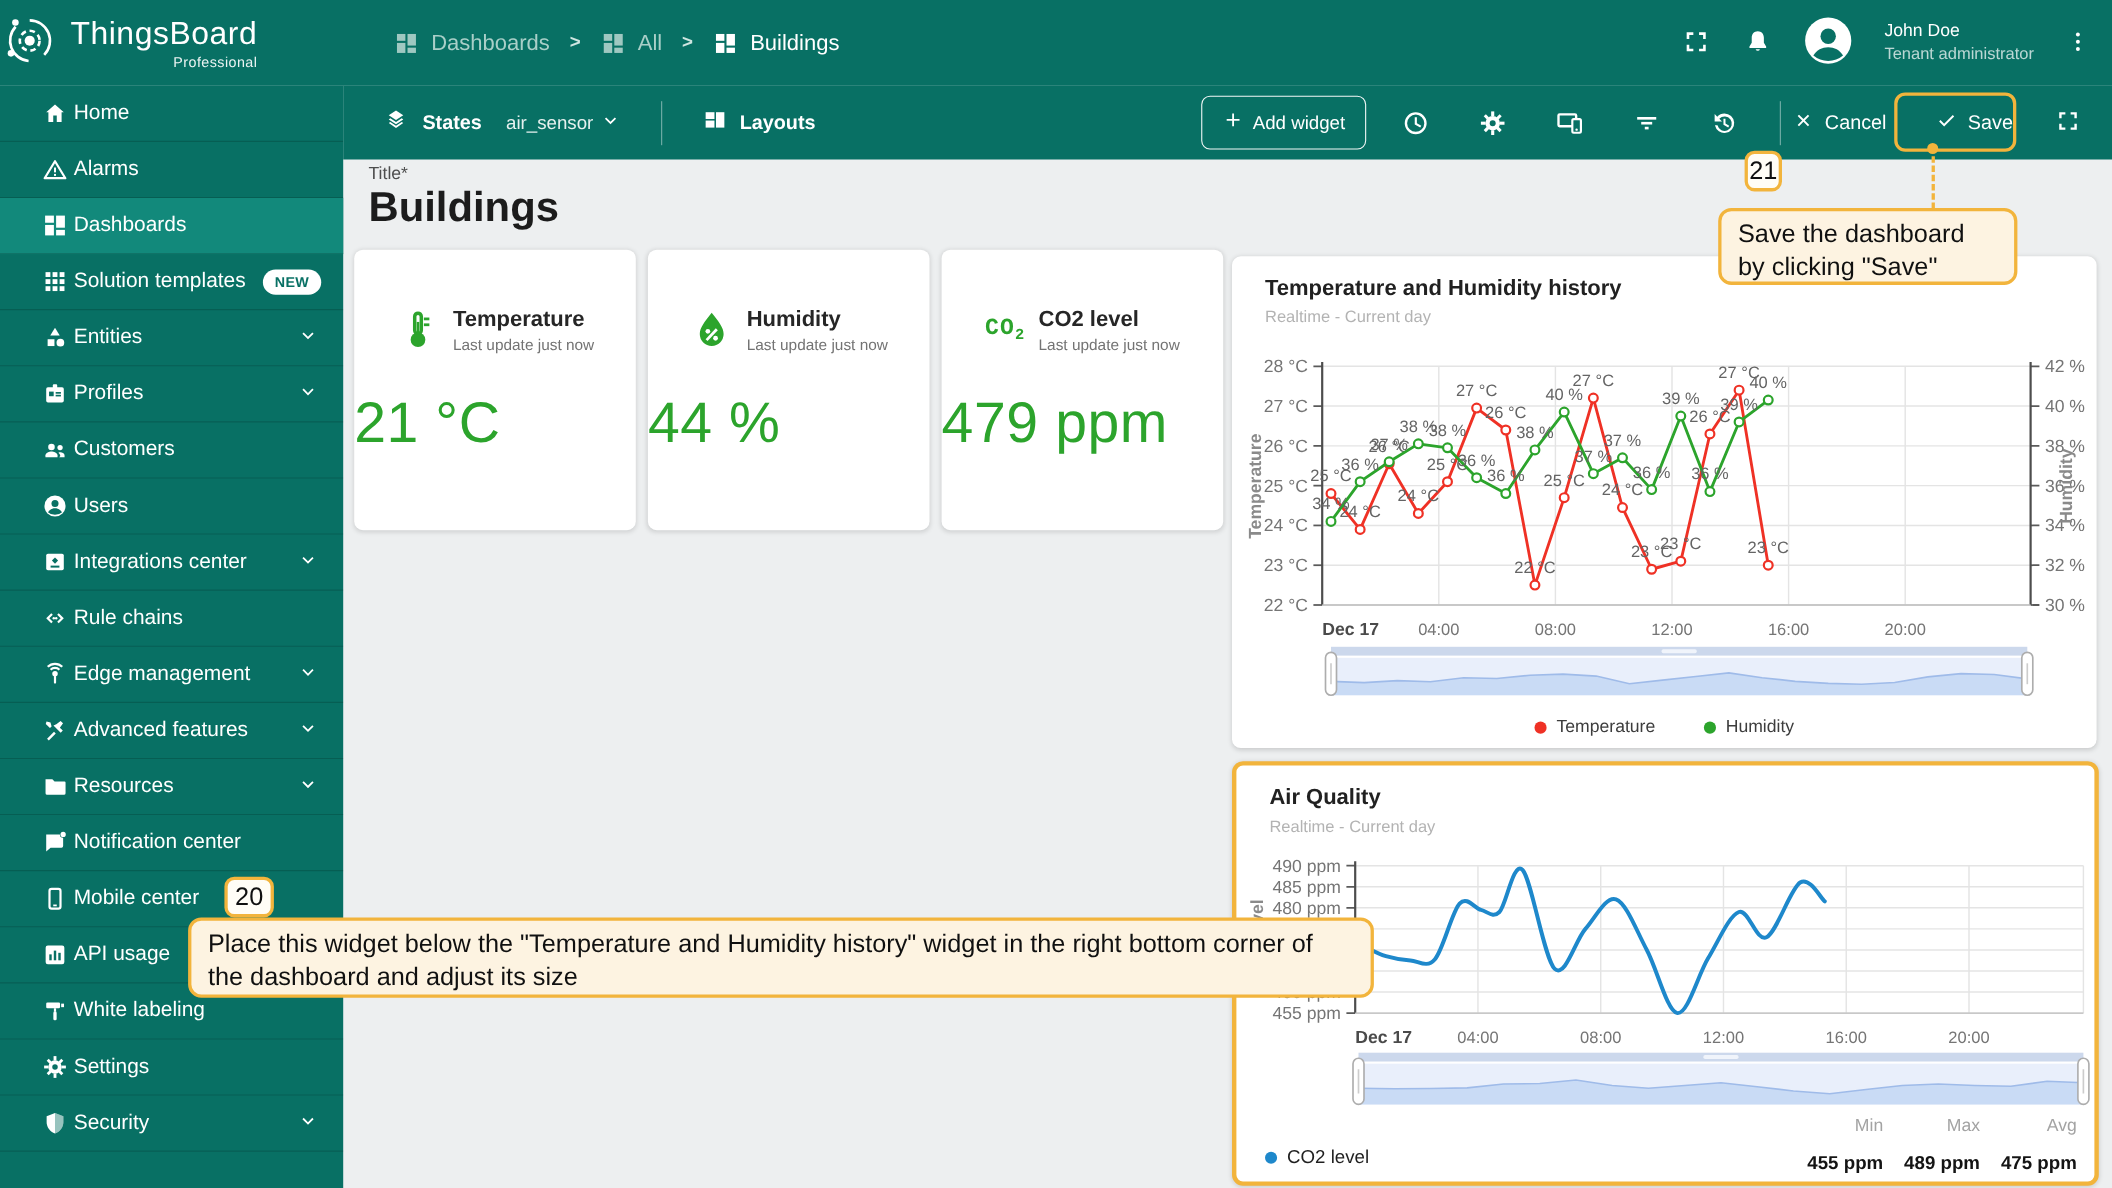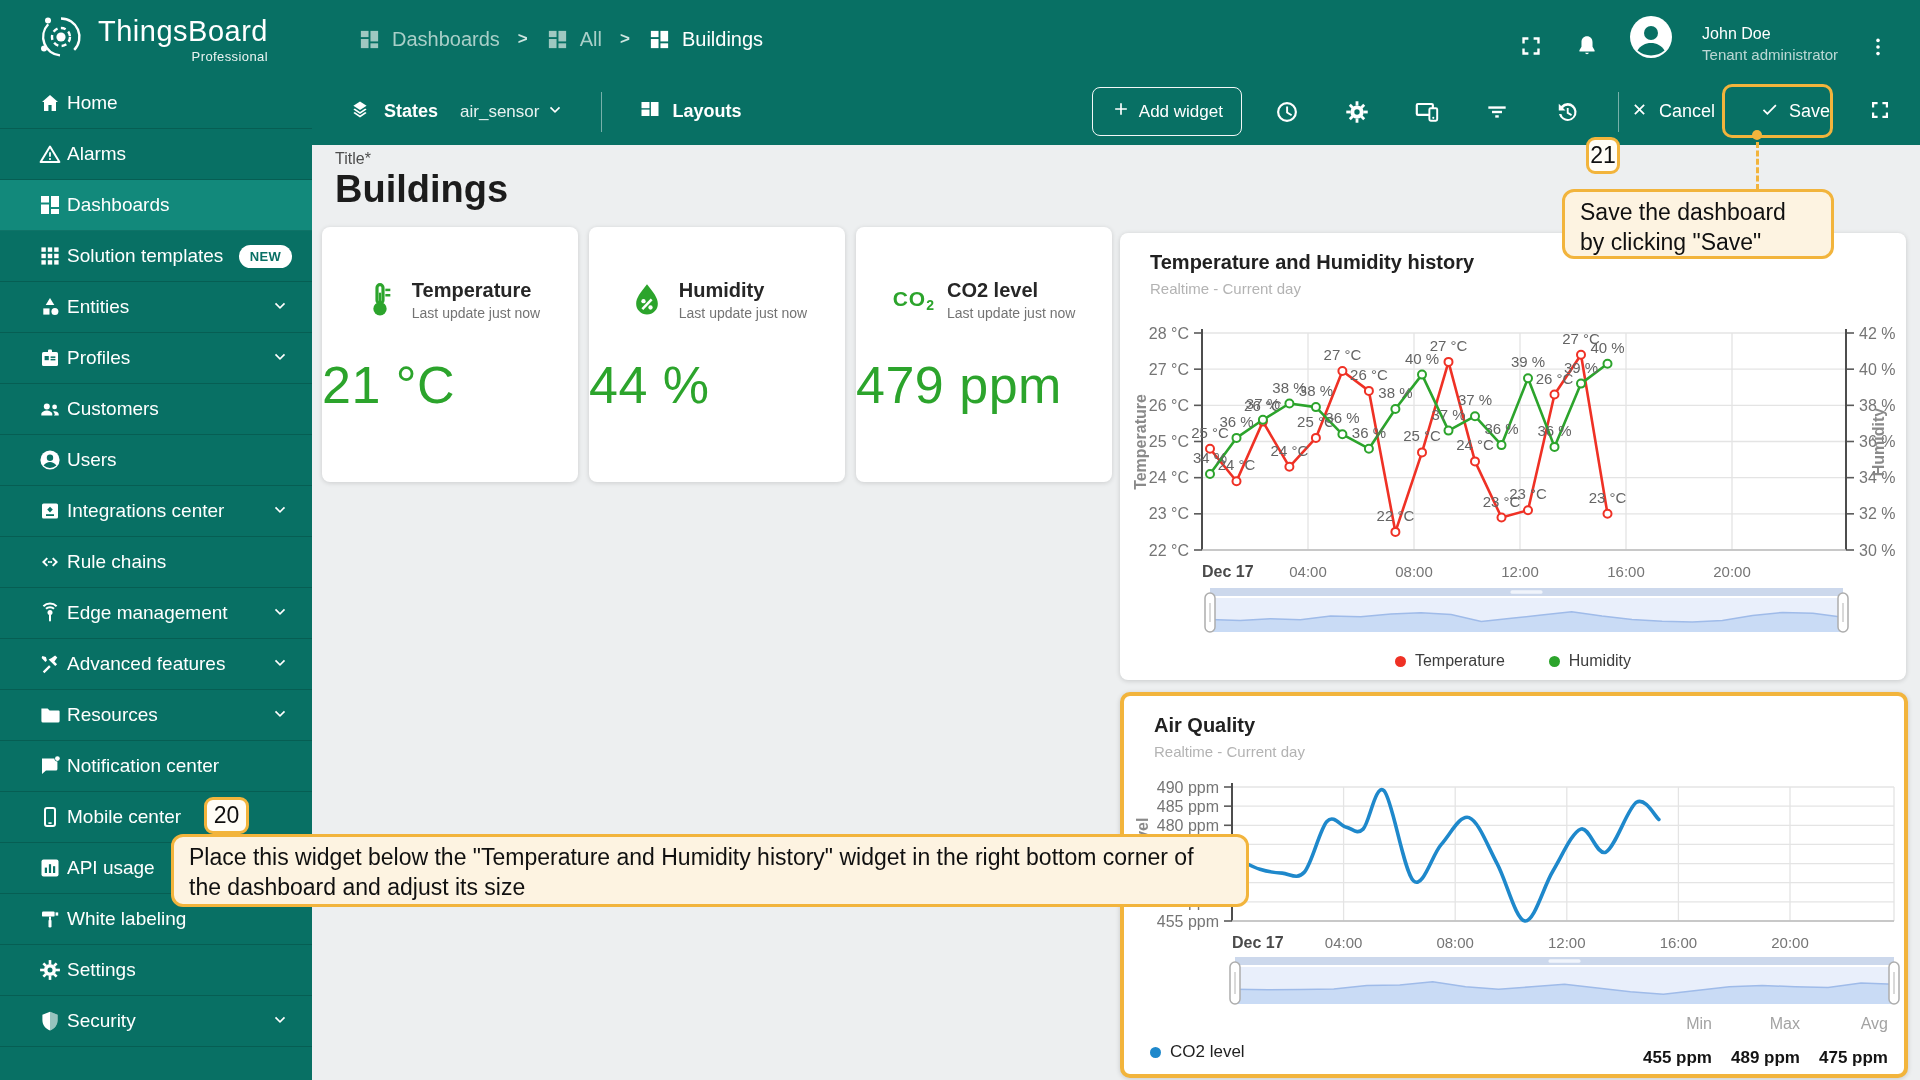--- a/index.html
+++ b/index.html
@@ -6,29 +6,29 @@
     --teal:#087064; --teal-active:#12897b; --amber:#f2b43c; --cream:#fdf3e1;
     --green:#2ca42c; --red:#ef3125; --blue:#1e88cb; --bg:#edeff0;
   }
   *{box-sizing:border-box;margin:0;padding:0}
   html,body{width:1920px;height:1080px;overflow:hidden}
   body{font-family:"Liberation Sans","DejaVu Sans",sans-serif;background:#fff}
   .app{position:relative;width:1920px;height:1080px;overflow:hidden;background:var(--bg)}
 
   
   .header{position:absolute;left:0;top:0;width:1920px;height:78px;background:var(--teal);display:flex;align-items:center;z-index:10}
-  .logo-block{width:312px;padding-left:34px;display:flex;align-items:center;gap:10px;flex:none}
+  .logo-block{width:312px;display:flex;align-items:center;gap:10px;flex:none}
   .logo-text{color:#fff}
   .logo-title{font-size:29px;font-weight:500;letter-spacing:.5px}
   .logo-sub{font-size:13px;text-align:right;opacity:.92;margin-top:1px;letter-spacing:.4px}
   .breadcrumbs{display:flex;align-items:center;gap:14px;margin-left:46px}
   .crumb{display:flex;align-items:center;gap:11px;font-size:20px;font-weight:500;color:#a9cfc8;cursor:pointer}
   .crumb.current{color:#fff}
   .crumb-sep{color:#cfe6e1;font-size:17px;font-weight:700;padding:0 4px}
-  .header-right{margin-left:auto;display:flex;align-items:flex-end;gap:26px;padding-right:28px}
+  .header-right{margin-left:auto;display:flex;align-items:center;gap:26px;padding-right:17px}
   .icon-btn{background:none;border:none;cursor:pointer;display:flex;align-items:center;justify-content:center;padding:2px}
   .user-block{color:#fff;line-height:1.3;margin-left:2px}
   .user-name{font-size:16px}
   .user-role{font-size:15px;color:rgba(255,255,255,.72)}
 
   
   .toolbar{position:absolute;left:312px;top:78px;right:0;height:67px;background:var(--teal);display:flex;align-items:center;padding:0 26px 0 36px;z-index:9}
   .tb-left{display:flex;align-items:center;gap:12px;color:#fff}
   .tb-states-label{font-size:18px;font-weight:700}
   .tb-state-value{font-size:17px;color:rgba(255,255,255,.9);margin-left:10px;display:flex;align-items:center;gap:6px;cursor:pointer}
@@ -52,21 +52,21 @@
   .main-bg{position:absolute;left:312px;top:145px;right:0;bottom:0;background:var(--bg)}
   .page-title-label{position:absolute;left:335px;top:150px;font-size:16px;color:#4d4d4d}
   .page-title{position:absolute;left:335px;top:168px;font-size:38px;font-weight:700;color:#1c1c1c;cursor:text}
 
   
   .card{position:absolute;top:227px;width:256px;height:255px;background:#fff;border-radius:8px;box-shadow:0 1px 5px rgba(0,0,0,.14)}
   .card-head{display:flex;align-items:center;justify-content:center;gap:12px;margin-top:52px}
   .card-name{font-size:20px;font-weight:700;color:#262626}
   .card-sub{font-size:14px;color:#737373;margin-top:3px}
   .card-value{text-align:left;margin-top:34px;font-size:52px;font-weight:500;color:var(--green);letter-spacing:.5px}
-  .co2-glyph{font-family:Liberation Sans, sans-serif;font-weight:700;font-size:21px;color:var(--green);letter-spacing:1px}
+  .co2-glyph{font-family:Liberation Mono, monospace;font-weight:700;font-size:21px;color:var(--green);letter-spacing:1px}
   .co2-glyph .sub{font-size:14px;vertical-align:-4px}
 
   
   .widget{position:absolute;background:#fff;border-radius:8px;box-shadow:0 1px 5px rgba(0,0,0,.16)}
   #th-widget{left:1120px;top:233px;width:786px;height:447px}
   #aq-widget{left:1120px;top:692px;width:788px;height:386px;border:4px solid var(--amber);border-radius:10px}
   .w-title{position:absolute;left:30px;top:18px;font-size:20px;font-weight:700;color:#212121}
   .w-sub{position:absolute;left:30px;top:47px;font-size:15px;color:#b3b3b3}
   .chart-svg{position:absolute;inset:0;width:100%;height:100%}
   .tick{font-size:16px;fill:#757575;font-family:"Liberation Sans","DejaVu Sans",sans-serif}

